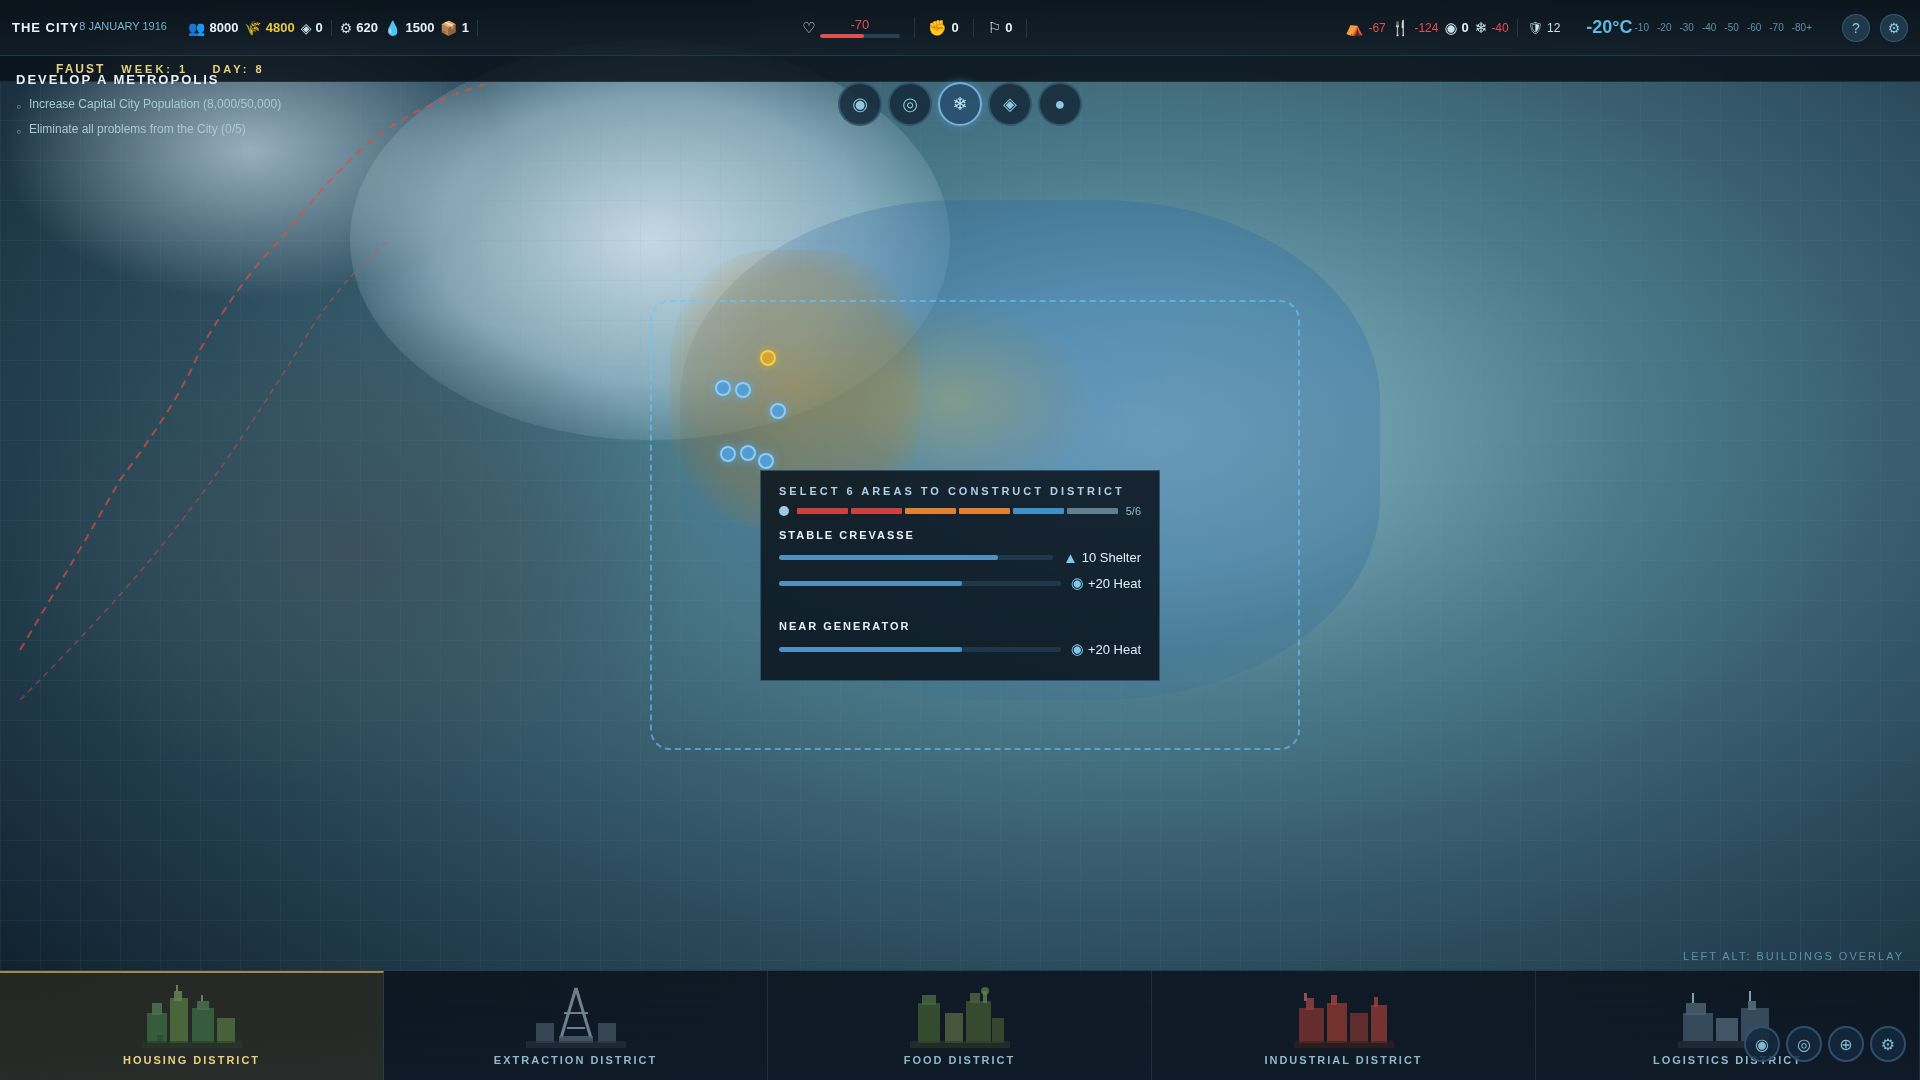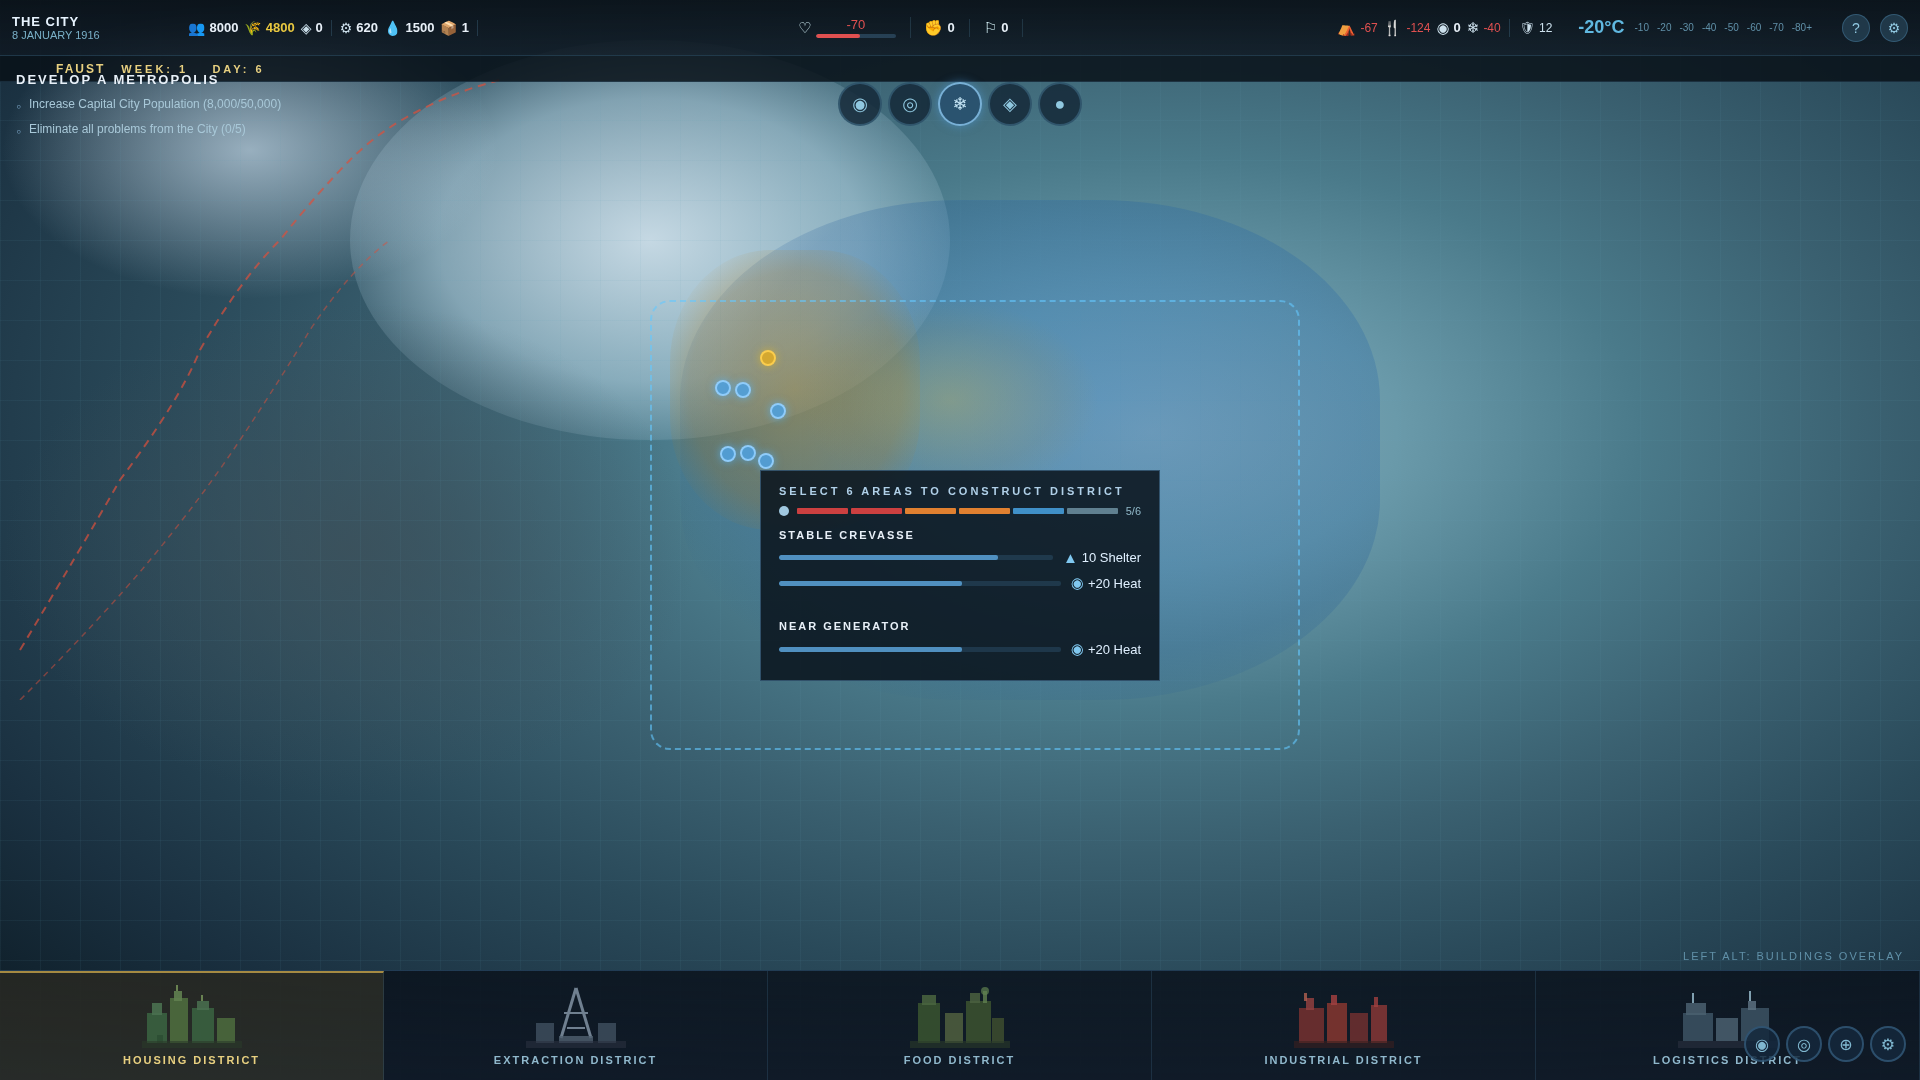--- a/index.html
+++ b/index.html
@@ -94,21 +94,21 @@
       height: 56px;
       background: linear-gradient(180deg, rgba(10,18,25,0.95) 0%, rgba(15,25,35,0.88) 100%);
       border-bottom: 1px solid rgba(80,140,180,0.3);
       display: flex;
       align-items: center;
       z-index: 100;
     }
 
     #city-info {
       display: flex;
-      flex-direction: column;
+      flex-direction: row;
       padding: 0 12px;
       min-width: 180px;
     }
     #city-name {
       font-size: 13px;
       font-weight: bold;
       color: #e8f4ff;
       letter-spacing: 1px;
       text-transform: uppercase;
     }
@@ -183,21 +183,20 @@
       border-radius: 2px;
     }
 
     
     .stat-neg { color: #e05050; }
 
     
     #temp-display {
       display: flex;
       align-items: center;
-      gap: 8px;
       padding: 0 16px;
       font-size: 13px;
       color: #8acce8;
     }
     #temp-value {
       font-size: 18px;
       font-weight: bold;
       color: #60b8e0;
     }
 
@@ -657,21 +656,21 @@
     <div class="icon-btn">?</div>
     <div class="icon-btn">⚙</div>
   </div>
 </div>
 
 <div id="week-bar">
   <span id="city-name-small">FAUST</span>
   <span id="week-label">
     <span>WEEK: 1</span>
     &nbsp;&nbsp;
-    <span>DAY: 6</span>
+    <span>DAY: 8</span>
   </span>
 </div>
 
 <div id="toolbar">
   <div class="toolbar-btn">◉</div>
   <div class="toolbar-btn">◎</div>
   <div class="toolbar-btn snow active">❄</div>
   <div class="toolbar-btn">◈</div>
   <div class="toolbar-btn">●</div>
 </div>

